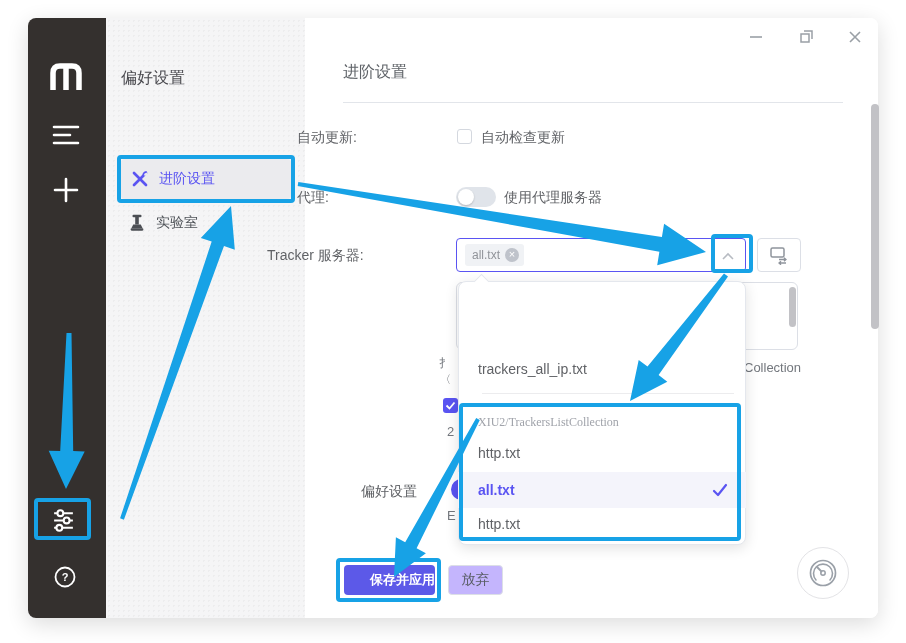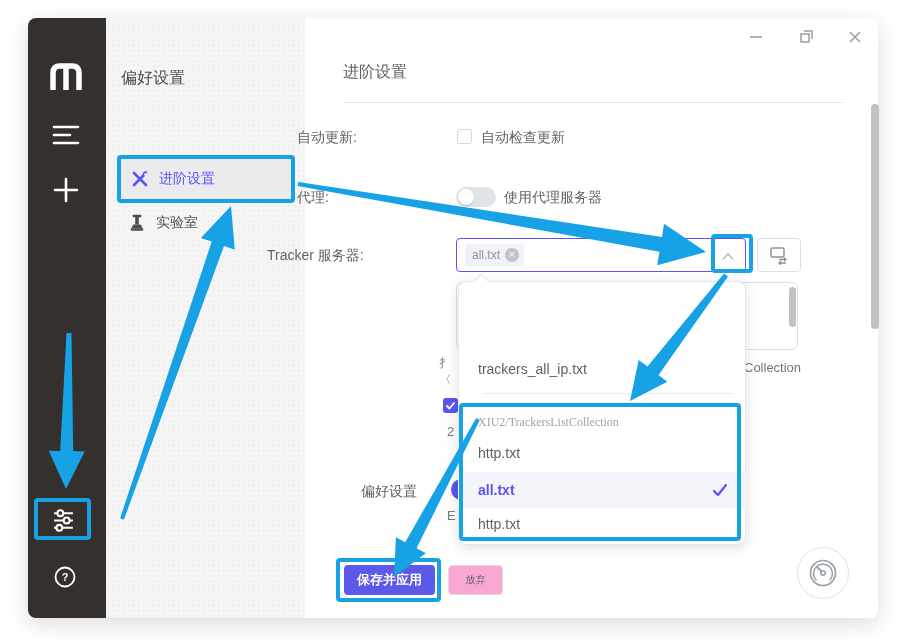--- a/index.html
+++ b/index.html
@@ -35,22 +35,22 @@
   .checkbox{width:15px;height:15px;border:1px solid #d4d8df;border-radius:3px;background:#fff;cursor:pointer;}
   .toggle{width:40px;height:20px;border-radius:10px;background:#e0e4ea;cursor:pointer;position:relative;}
   .toggle .knob{position:absolute;left:2px;top:2px;width:16px;height:16px;border-radius:50%;background:#fff;box-shadow:0 1px 2px rgba(0,0,0,.2);}
   .select{border:1px solid var(--accent);border-radius:4px;background:#fff;display:flex;align-items:center;padding:0 30px 0 8px;cursor:pointer;}
   .tag{display:inline-flex;align-items:center;gap:5px;background:#f0f2f5;border-radius:3px;height:22px;padding:0 5px 0 7px;font-size:12px;color:#909399;}
   .tag-close{width:14px;height:14px;border-radius:50%;background:#bfc3cb;position:relative;cursor:pointer;}
   .tag-close::before{content:"×";position:absolute;left:0;top:0;width:14px;height:14px;line-height:13px;text-align:center;color:#fff;font-size:11px;}
   .icon-btn{border:1px solid #dcdfe6;border-radius:4px;background:#fff;display:flex;align-items:center;justify-content:center;cursor:pointer;}
   .remnant-box{border:1px solid #dcdfe6;border-radius:6px;background:#fff;}
   .scroll-thumb{background:#c2c2c6;border-radius:4px;cursor:pointer;}
-  .btn-primary{background:var(--btn);color:#fff;font-size:13px;font-weight:bold;border:none;border-radius:4px;cursor:pointer;}
-  .btn-plain{background:#f9a8d4;color:#5a5e66;font-size:10px;border:1px solid #dcdfe6;border-radius:4px;cursor:pointer;}
+  .btn-primary{background:var(--btn);color:#fff;font-size:13px;font-weight:bold;border:none;border-radius:4px;cursor:pointer;text-align:right;}
+  .btn-plain{background:#c4b5fd;color:#5a5e66;font-size:14px;border:1px solid #dcdfe6;border-radius:4px;cursor:pointer;}
   .gauge-btn{border:1px solid #e3e3e6;border-radius:50%;background:#fff;display:flex;align-items:center;justify-content:center;cursor:pointer;}
   .purple-dot{background:var(--accent);}
   
   #dropdown{position:absolute;left:458px;top:281px;width:288px;height:264px;background:#fff;
     border:1px solid #e4e7ed;border-radius:8px;box-shadow:0 3px 14px rgba(0,0,0,.12);z-index:5;}
   #dropdown-caret{position:absolute;left:476px;top:276px;width:11px;height:11px;background:#fff;
     border-left:1px solid #e4e7ed;border-top:1px solid #e4e7ed;transform:rotate(45deg);z-index:6;}
   .dd-item{position:absolute;left:458px;width:288px;height:33px;line-height:33px;padding-left:20px;
     font-size:14px;color:#606266;cursor:pointer;z-index:6;white-space:nowrap;}
   .dd-group{position:absolute;left:478px;width:250px;font-size:12px;color:#a0a3aa;z-index:6;white-space:nowrap;font-family:Liberation Serif, serif;}

